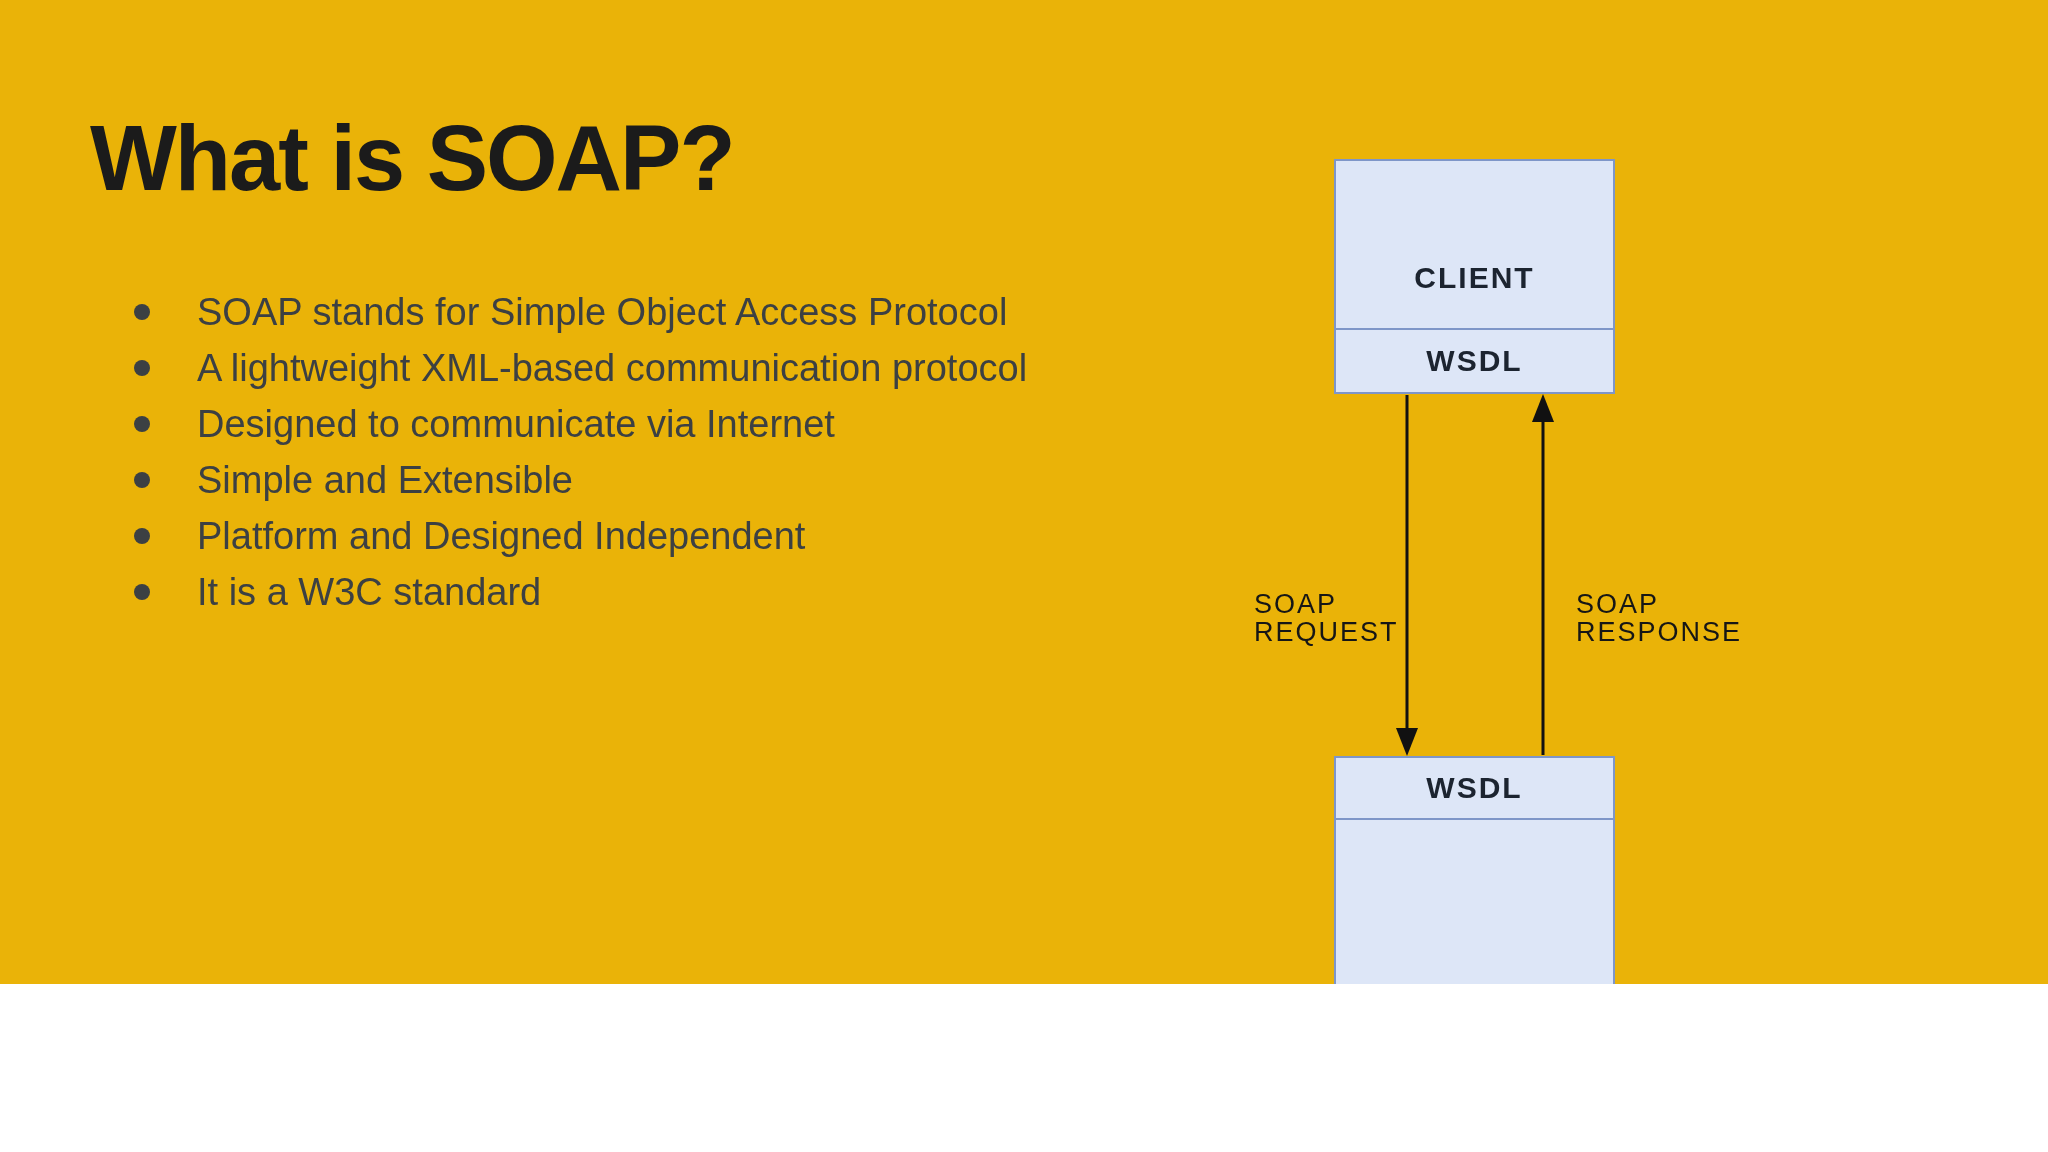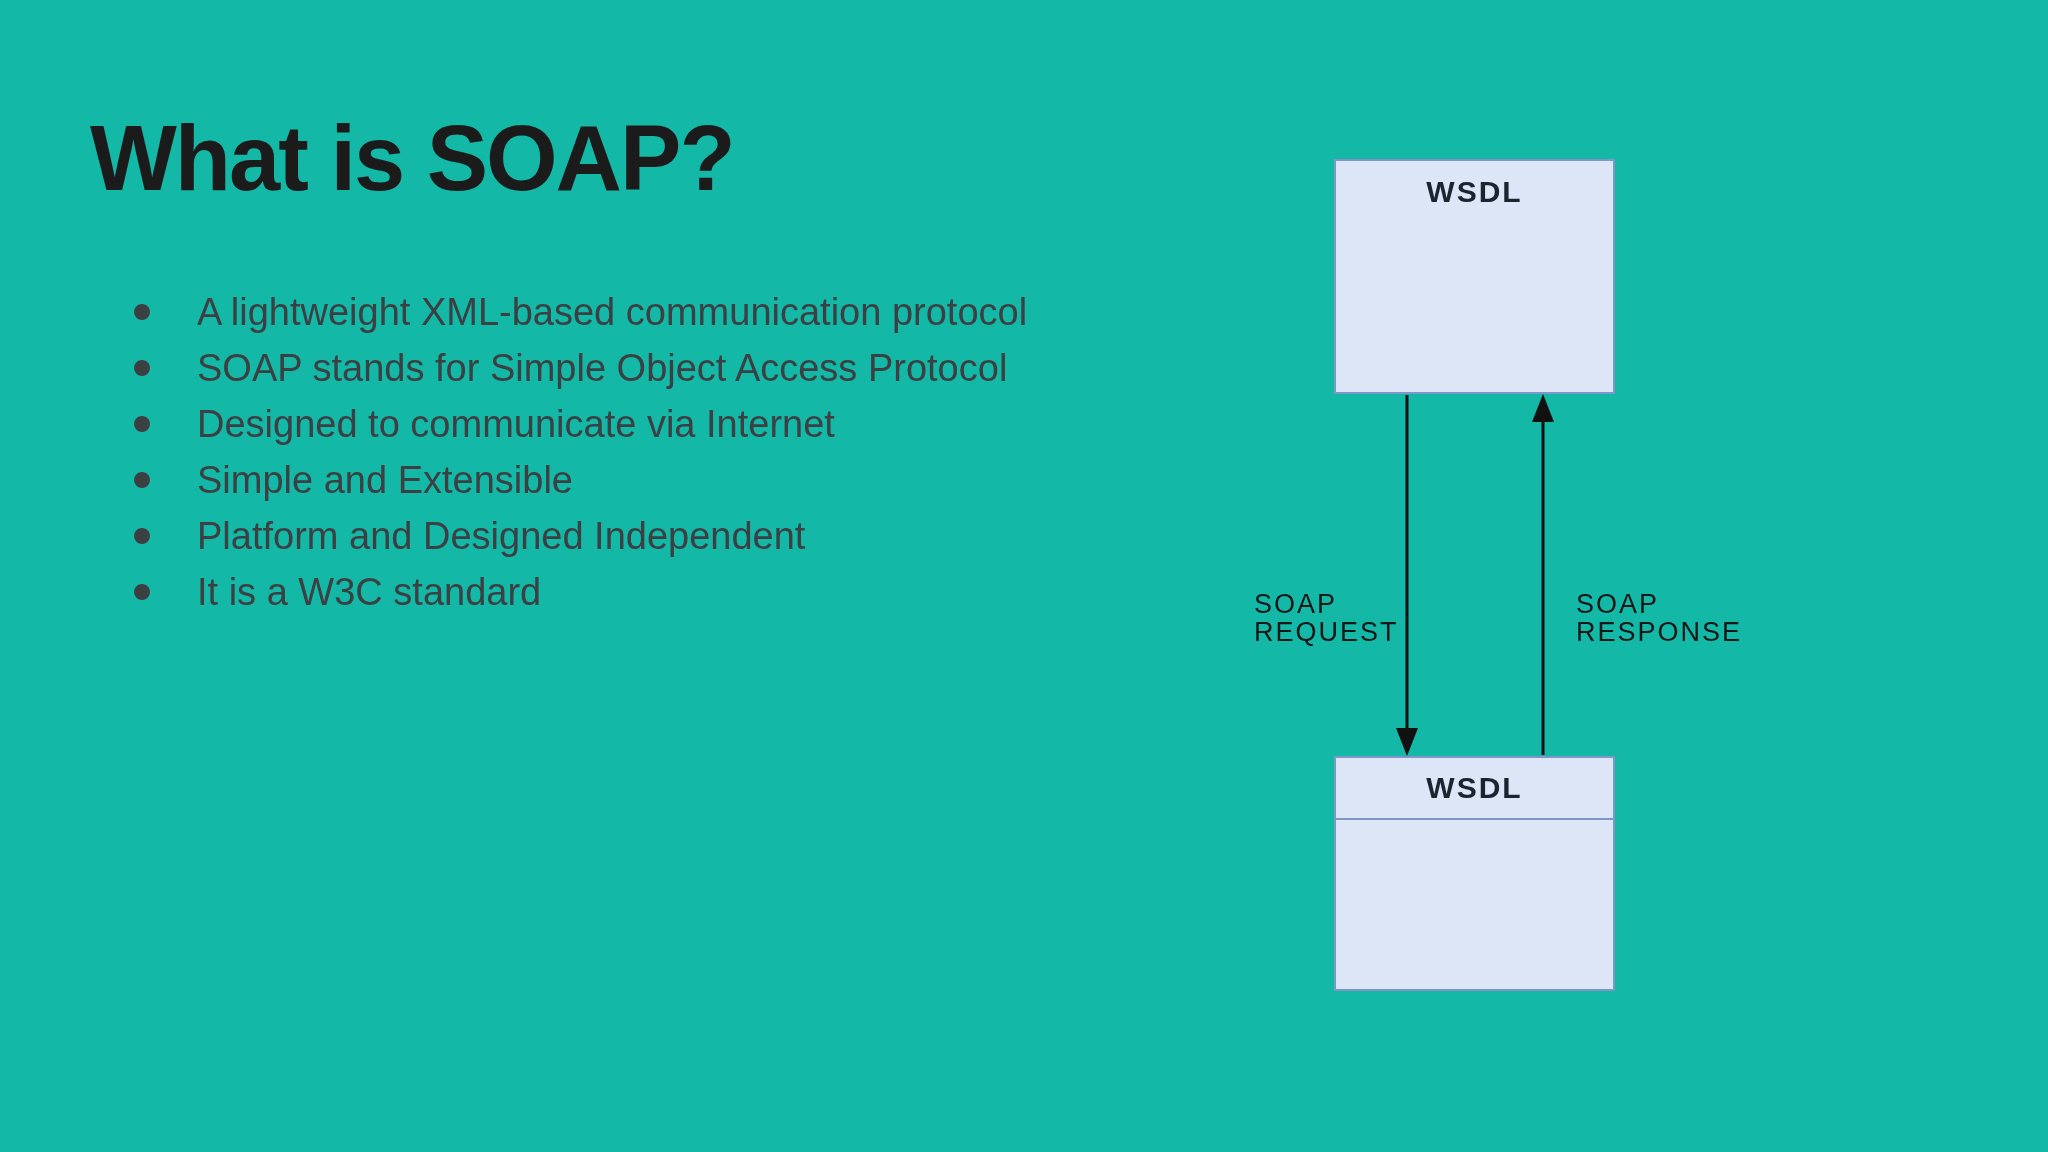--- a/index.html
+++ b/index.html
@@ -3,22 +3,22 @@
 <meta charset="utf-8">
 <style>
   html, body {
     margin: 0;
     padding: 0;
     background: #ffffff;
   }
   .slide {
     position: relative;
     width: 2048px;
-    height: 1152px;
-    background: #14b8a6;
+    height: 984px;
+    background: #eab308;
     overflow: hidden;
     font-family: "Liberation Sans", sans-serif;
   }
 
   
   .title {
     position: absolute;
     left: 90px;
     top: 106px;
     font-size: 92px;
@@ -109,45 +109,48 @@
 </head>
 <body>
 
 <div class="slide">
 
   <div class="title">What is SOAP?</div>
 
   <ul class="bullets">
     <li>
       <span class="bullet-dot"></span>
-      <span>A lightweight XML-based communication protocol</span>
+      <span>SOAP stands for Simple Object Access Protocol</span>
     </li>
     <li>
       <span class="bullet-dot"></span>
-      <span>SOAP stands for Simple Object Access Protocol</span>
+      <span>A lightweight XML-based communication protocol</span>
     </li>
     <li>
       <span class="bullet-dot"></span>
       <span>Designed to communicate via Internet</span>
     </li>
     <li>
       <span class="bullet-dot"></span>
       <span>Simple and Extensible</span>
     </li>
     <li>
       <span class="bullet-dot"></span>
       <span>Platform and Designed Independent</span>
     </li>
     <li>
       <span class="bullet-dot"></span>
       <span>It is a W3C standard</span>
     </li>
   </ul>
 
   <div class="dbox client-box">
+    <div class="section client-main">
+      <span class="box-label">CLIENT</span>
+    </div>
     <div class="section client-wsdl">
       <span class="box-label">WSDL</span>
     </div>
   </div>
 
   <svg class="arrows-svg" viewBox="0 0 281 362">
 
     <line x1="73" y1="1" x2="73" y2="338" stroke="#111111" stroke-width="3"></line>
     <polygon points="73,362 62,334 84,334" fill="#111111"></polygon>
 

